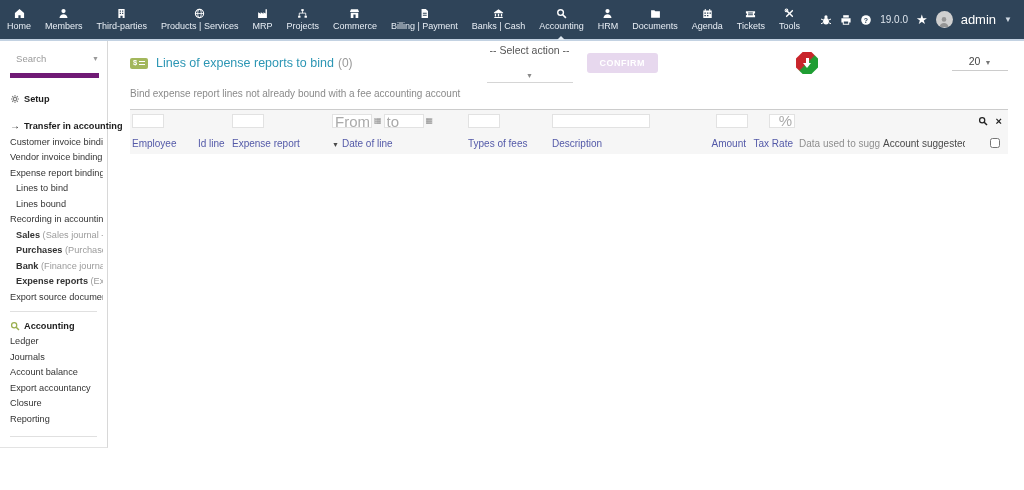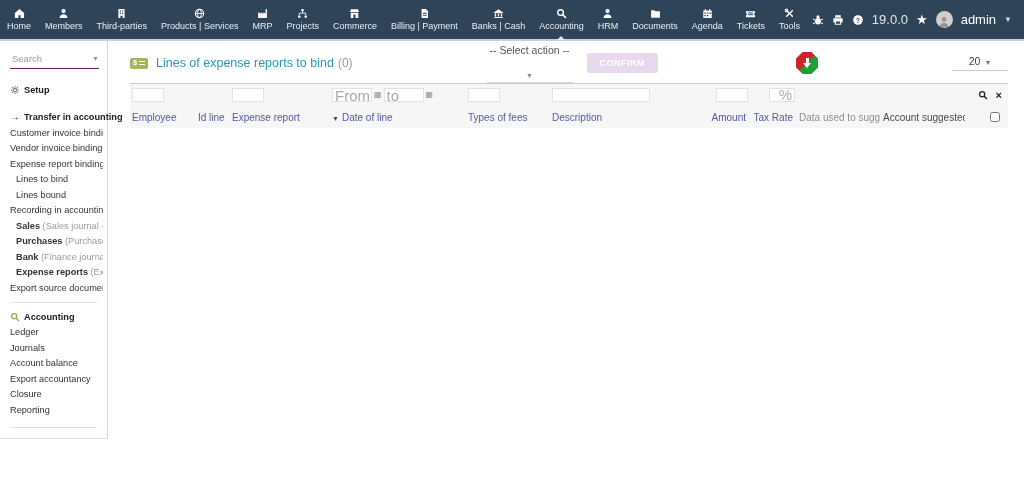--- a/index.html
+++ b/index.html
@@ -26,43 +26,43 @@
   .nav-item svg { width:11px; height:11px; color:#fff; }
   .nav-item .lbl { font-size:9px; color:#e8eef5; white-space:nowrap; }
   .nav-caret {
     position:absolute; bottom:-1px; left:50%; transform:translateX(-50%);
     width:0; height:0;
     border-left:4px solid transparent; border-right:4px solid transparent;
     border-bottom:4px solid #dfe7f0;
   }
   .nav-right { display:flex; align-items:center; gap:8px; padding-right:12px; }
   .nav-right svg { width:12px; height:12px; color:#fff; }
-  .version { font-size:13px; color:#dfe6ee; }
+  .version { font-size:10px; color:#dfe6ee; }
   .star { color:#fff; font-size:13px; line-height:1; }
   .avatar {
     width:17px; height:17px; border-radius:50%; background:#cfcfcf;
     display:flex; align-items:flex-end; justify-content:center; overflow:hidden;
   }
   .avatar svg { width:12px; height:12px; color:#949494; }
   .username { font-size:13px; color:#fff; }
   .chev { font-size:8px; color:#cfd8e2; }
 
   
   .layout { display:flex; align-items:flex-start; }
 
   
   .sidebar {
     width:108px; min-height:366px;
     border-right:1px solid #d8d8d8; border-bottom:1px solid #e3e3e3;
     padding:11px 4px 10px 10px;
     font-size:9.2px; color:#333;
   }
   .search-row {
-    display:flex; align-items:center; justify-content:space-between;
-    border-bottom:1px solid #701a75; padding-bottom:3px; margin-right:4px;
+    display:flex; align-items:center; justify-content:flex-end;
+    border-bottom:5px solid #701a75; padding-bottom:8px; margin-right:4px;
   }
   .search-row input {
     border:none; outline:none; width:78px; font-size:9.5px;
     font-family:inherit; color:#333; background:transparent;
   }
   .search-row input::placeholder { color:#9a9a9a; }
   .search-caret { color:#999; font-size:7px; }
   .menu-head {
     display:flex; align-items:center; gap:4px;
     font-weight:bold; color:#1d1d1d; margin-top:16px; white-space:nowrap;
@@ -433,20 +433,21 @@
       <button class="confirm-btn" disabled="">CONFIRM</button>
       <span class="pdf-logo">
         <span class="stem"></span>
         <span class="head"></span>
       </span>
       <div class="page-size">
         <span>20</span><span class="caret">▼</span>
       </div>
     </div>
 
+    <div class="subtitle">Bind expense report lines not already bound with a fee accounting account</div>
 
     <table class="list">
       <colgroup>
         <col style="width:66px">
           <col style="width:34px">
           <col style="width:100px">
           <col style="width:136px">
         <col style="width:84px">
           <col style="width:152px">
           <col style="width:48px">

